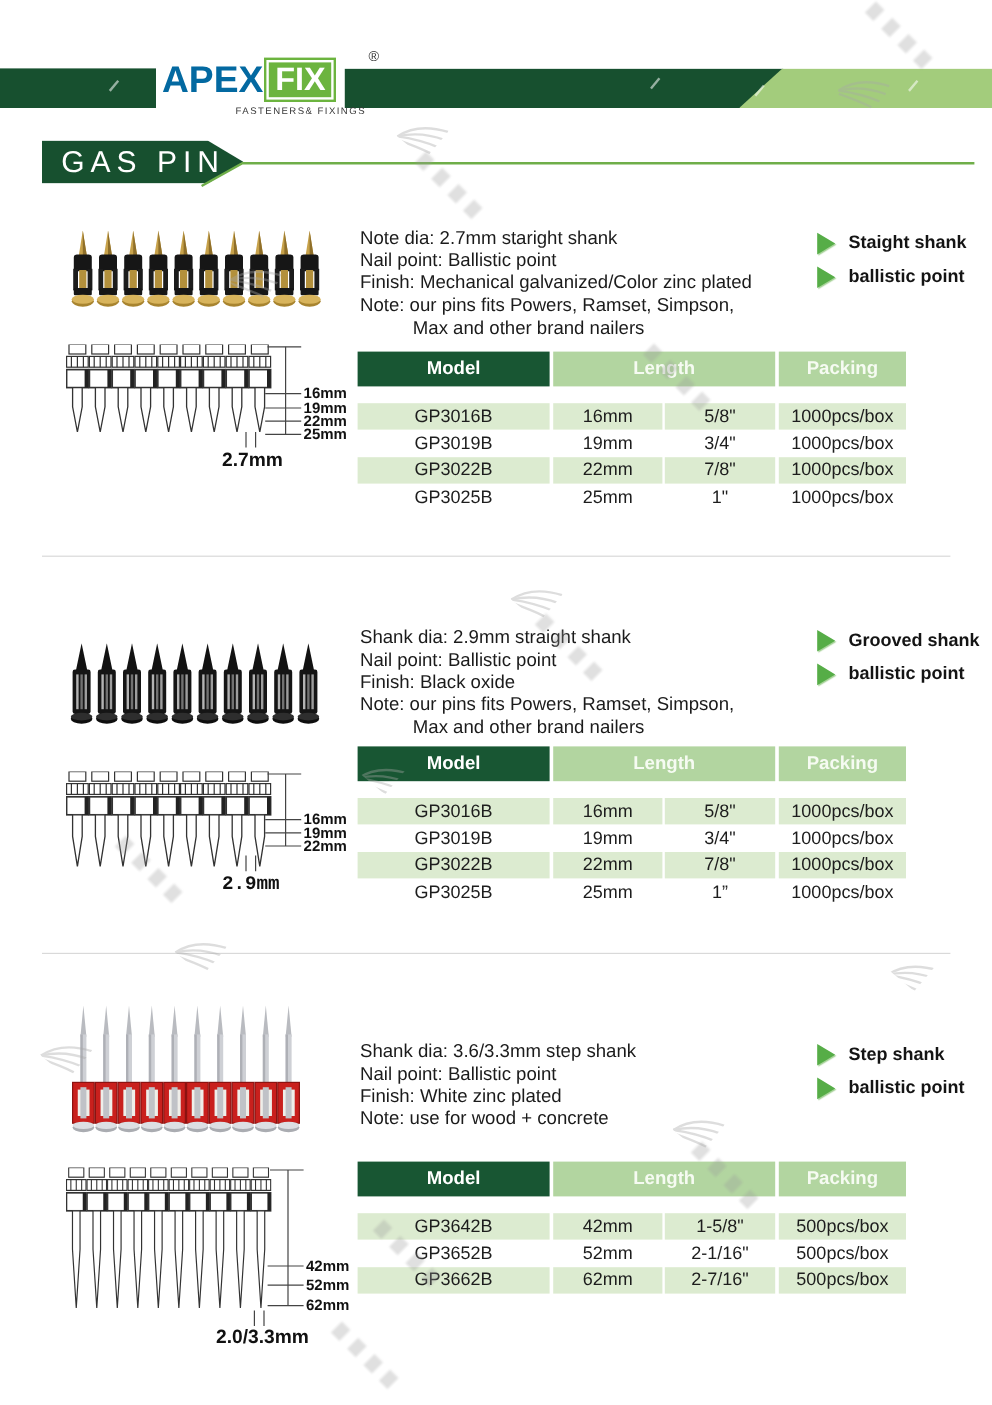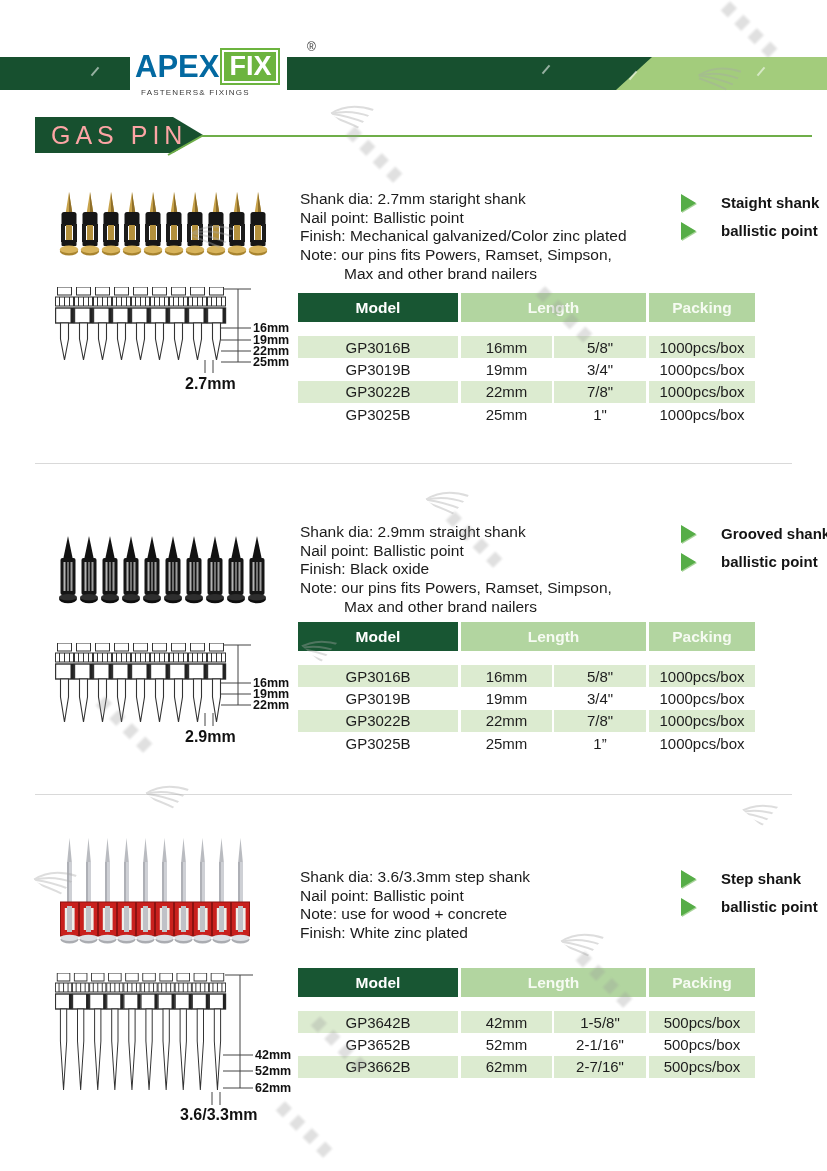--- a/index.html
+++ b/index.html
@@ -13,37 +13,37 @@
   .bar-right{left:287px;top:57px;width:366px;height:33px;
              clip-path:polygon(0 0,100% 0,calc(100% - 36px) 100%,0 100%);}
   .bar-light{position:absolute;left:616px;top:57px;width:211px;height:33px;background:#a3cc7c;
              clip-path:polygon(36px 0,100% 0,100% 100%,0 100%);}
   .logo{position:absolute;left:135px;top:50px;width:170px;}
   .logo-row{display:flex;align-items:center;}
   .logo-apex{font-size:31px;font-weight:bold;color:#0369a1;letter-spacing:0;line-height:31px;}
   .logo-fix{margin-left:3px;background:#6cb43f;color:#fff;font-size:27px;font-weight:bold;
             line-height:27px;padding:1px 5px;border:2px solid #fff;box-shadow:0 0 0 2px #6cb43f;}
   .logo-reg{position:absolute;left:172px;top:-10px;font-size:12px;color:#333;}
-  .logo-tag{margin-top:5px;font-size:8px;letter-spacing:1.2px;color:#3a3a3a;padding-left:6px;}
+  .logo-tag{margin-top:5px;font-size:8px;letter-spacing:1.2px;color:#3a3a3a;padding-left:6px;text-align:right;}
 
   .gaspin{position:absolute;left:35px;top:117px;width:168px;height:36px;background:#17502f;
           clip-path:polygon(0 0,calc(100% - 30px) 0,100% 50%,calc(100% - 30px) 100%,0 100%);
-          color:#fca5a5;font-size:25px;letter-spacing:5px;line-height:37px;padding-left:16px;
+          color:#ffffff;font-size:25px;letter-spacing:5px;line-height:37px;padding-left:16px;
           box-sizing:border-box;white-space:nowrap;}
   .title-line{position:absolute;left:160px;top:115px;}
 
   .divider{position:absolute;left:35px;width:757px;height:1px;background:#d9d9d9;}
 
   
   .specs{position:absolute;left:300px;width:420px;}
   .spec-line{font-size:15.5px;line-height:18.7px;color:#1b1b1b;white-space:nowrap;}
   .spec-line.indent{padding-left:44px;}
 
   
-  .badge{position:absolute;left:681px;display:flex;align-items:center;gap:25px;height:17px;}
+  .badge{position:absolute;left:681px;display:flex;align-items:center;gap:11px;height:17px;}
   .tri{width:0;height:0;border-left:15px solid #56ad47;border-top:9px solid transparent;
        border-bottom:9px solid transparent;filter:drop-shadow(1px 1px 0 #a8d39a);}
   .badge-label{font-size:15px;font-weight:bold;color:#141414;white-space:nowrap;}
 
   
   .ptable{position:absolute;left:298px;width:457px;}
   .thead{display:flex;height:29px;margin-bottom:14px;}
   .th{display:flex;align-items:center;justify-content:center;font-weight:bold;
       font-size:15.5px;color:#fff;}
   .th-model{width:160px;background:#185633;}
@@ -203,21 +203,21 @@
       </g>
     </svg>
     <span class="dim-label" style="left:198px;top:35px;">16mm</span>
     <span class="dim-label" style="left:198px;top:47px;">19mm</span>
     <span class="dim-label" style="left:198px;top:58px;">22mm</span>
     <span class="dim-label" style="left:198px;top:69px;">25mm</span>
     <span class="shank-label" style="left:130px;top:88px;">2.7mm</span>
   </div>
 
   <div class="specs" style="top:190px;">
-    <div class="spec-line">Shank dia: 2.7mm staright shank</div>
+    <div class="spec-line">Note dia: 2.7mm staright shank</div>
     <div class="spec-line">Nail point: Ballistic point</div>
     <div class="spec-line">Finish: Mechanical galvanized/Color zinc plated</div>
     <div class="spec-line">Note: our pins fits Powers, Ramset, Simpson,</div>
     <div class="spec-line indent">Max and other brand nailers</div>
   </div>
 
   <div class="badge" style="top:194px;">
     <span class="tri"></span>
     <span class="badge-label">Staight shank</span>
   </div>
@@ -297,21 +297,21 @@
         <line x1="166" y1="40" x2="196" y2="40"></line>
         <line x1="166" y1="51" x2="196" y2="51"></line>
         <line x1="166" y1="62" x2="196" y2="62"></line>
         <line x1="150" y1="70" x2="150" y2="83"></line>
         <line x1="158" y1="70" x2="158" y2="83"></line>
       </g>
     </svg>
     <span class="dim-label" style="left:198px;top:34px;">16mm</span>
     <span class="dim-label" style="left:198px;top:45px;">19mm</span>
     <span class="dim-label" style="left:198px;top:56px;">22mm</span>
-    <span class="shank-label" style="left:130px;top:85px;">2.9mm</span>
+    <span class="shank-label" style="left:130px;top:85px;font-family:Liberation Mono, monospace;">2.9mm</span>
   </div>
 
   <div class="specs" style="top:523px;">
     <div class="spec-line">Shank dia: 2.9mm straight shank</div>
     <div class="spec-line">Nail point: Ballistic point</div>
     <div class="spec-line">Finish: Black oxide</div>
     <div class="spec-line">Note: our pins fits Powers, Ramset, Simpson,</div>
     <div class="spec-line indent">Max and other brand nailers</div>
   </div>
 
@@ -399,28 +399,28 @@
         <line x1="168" y1="82" x2="198" y2="82"></line>
         <line x1="168" y1="98" x2="198" y2="98"></line>
         <line x1="168" y1="115" x2="198" y2="115"></line>
         <line x1="157" y1="119" x2="157" y2="132"></line>
         <line x1="165" y1="119" x2="165" y2="132"></line>
       </g>
     </svg>
     <span class="dim-label" style="left:200px;top:76px;">42mm</span>
     <span class="dim-label" style="left:200px;top:92px;">52mm</span>
     <span class="dim-label" style="left:200px;top:109px;">62mm</span>
-    <span class="shank-label" style="left:125px;top:133px;">3.6/3.3mm</span>
+    <span class="shank-label" style="left:125px;top:133px;">2.0/3.3mm</span>
   </div>
 
   <div class="specs" style="top:868px;">
     <div class="spec-line">Shank dia: 3.6/3.3mm step shank</div>
     <div class="spec-line">Nail point: Ballistic point</div>
+    <div class="spec-line">Finish: White zinc plated</div>
     <div class="spec-line">Note: use for wood + concrete</div>
-    <div class="spec-line">Finish: White zinc plated</div>
   </div>
 
   <div class="badge" style="top:870px;justify-content:space-between;">
     <span class="tri"></span>
     <span class="badge-label">Step shank</span>
   </div>
   <div class="badge" style="top:898px;">
     <span class="tri"></span>
     <span class="badge-label">ballistic point</span>
   </div>

